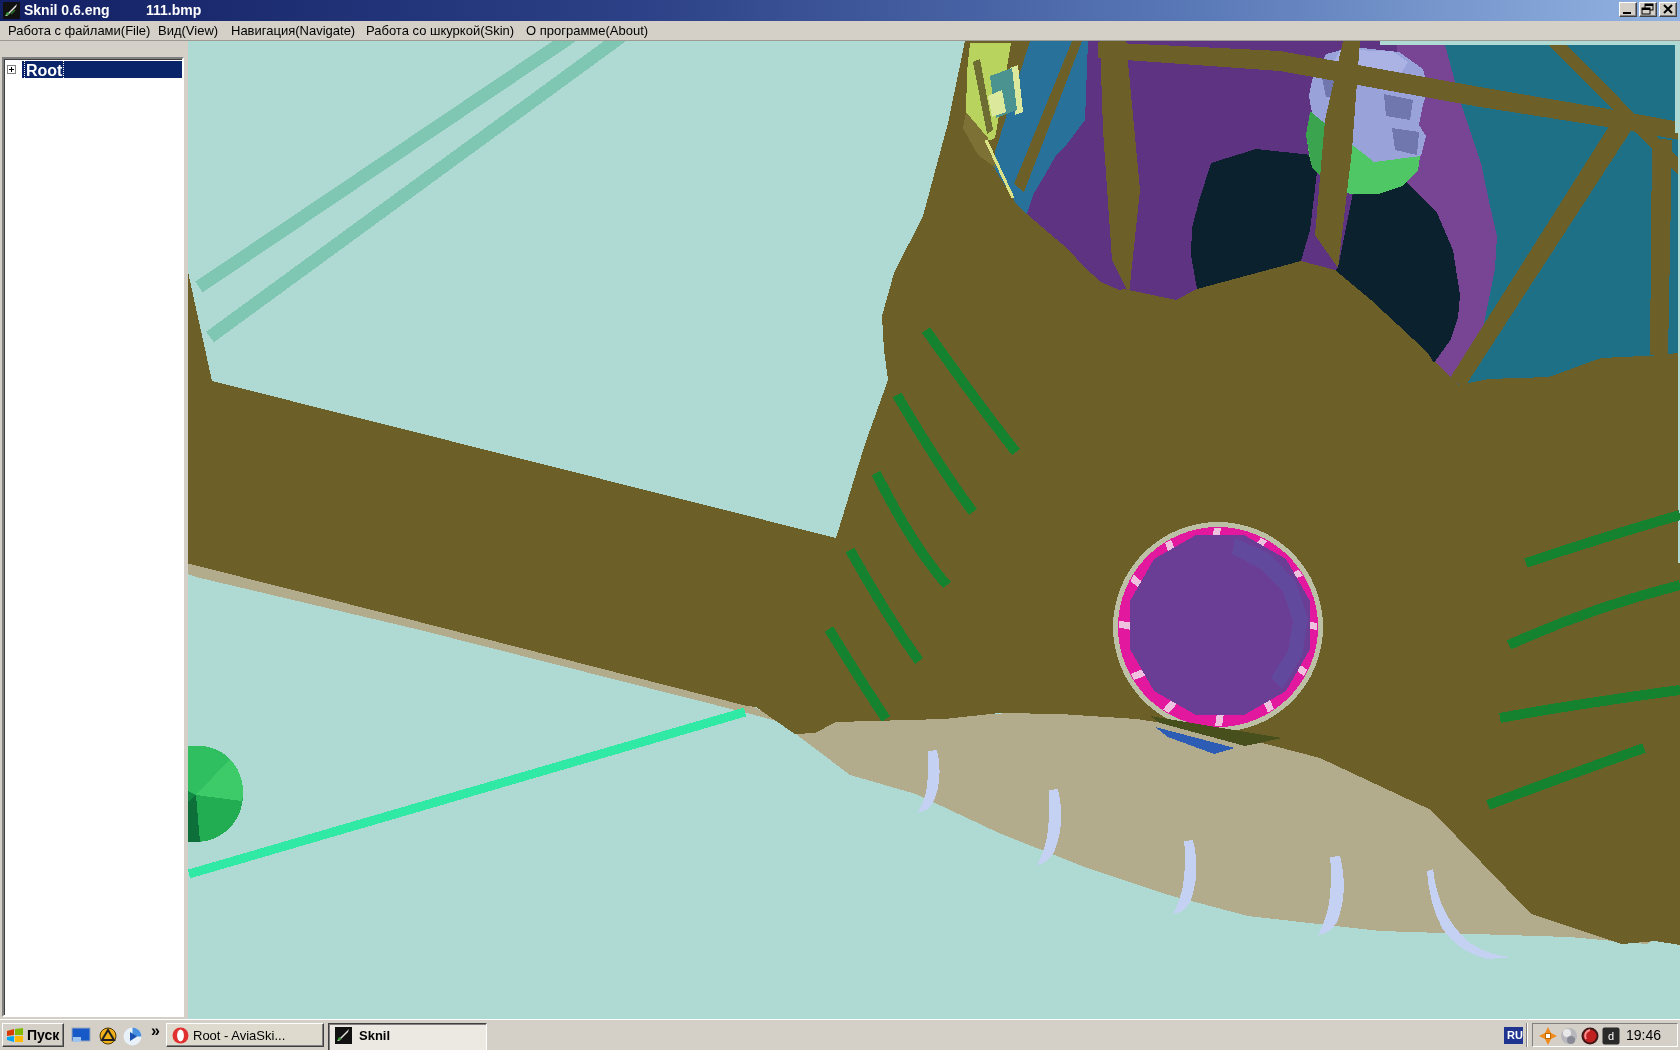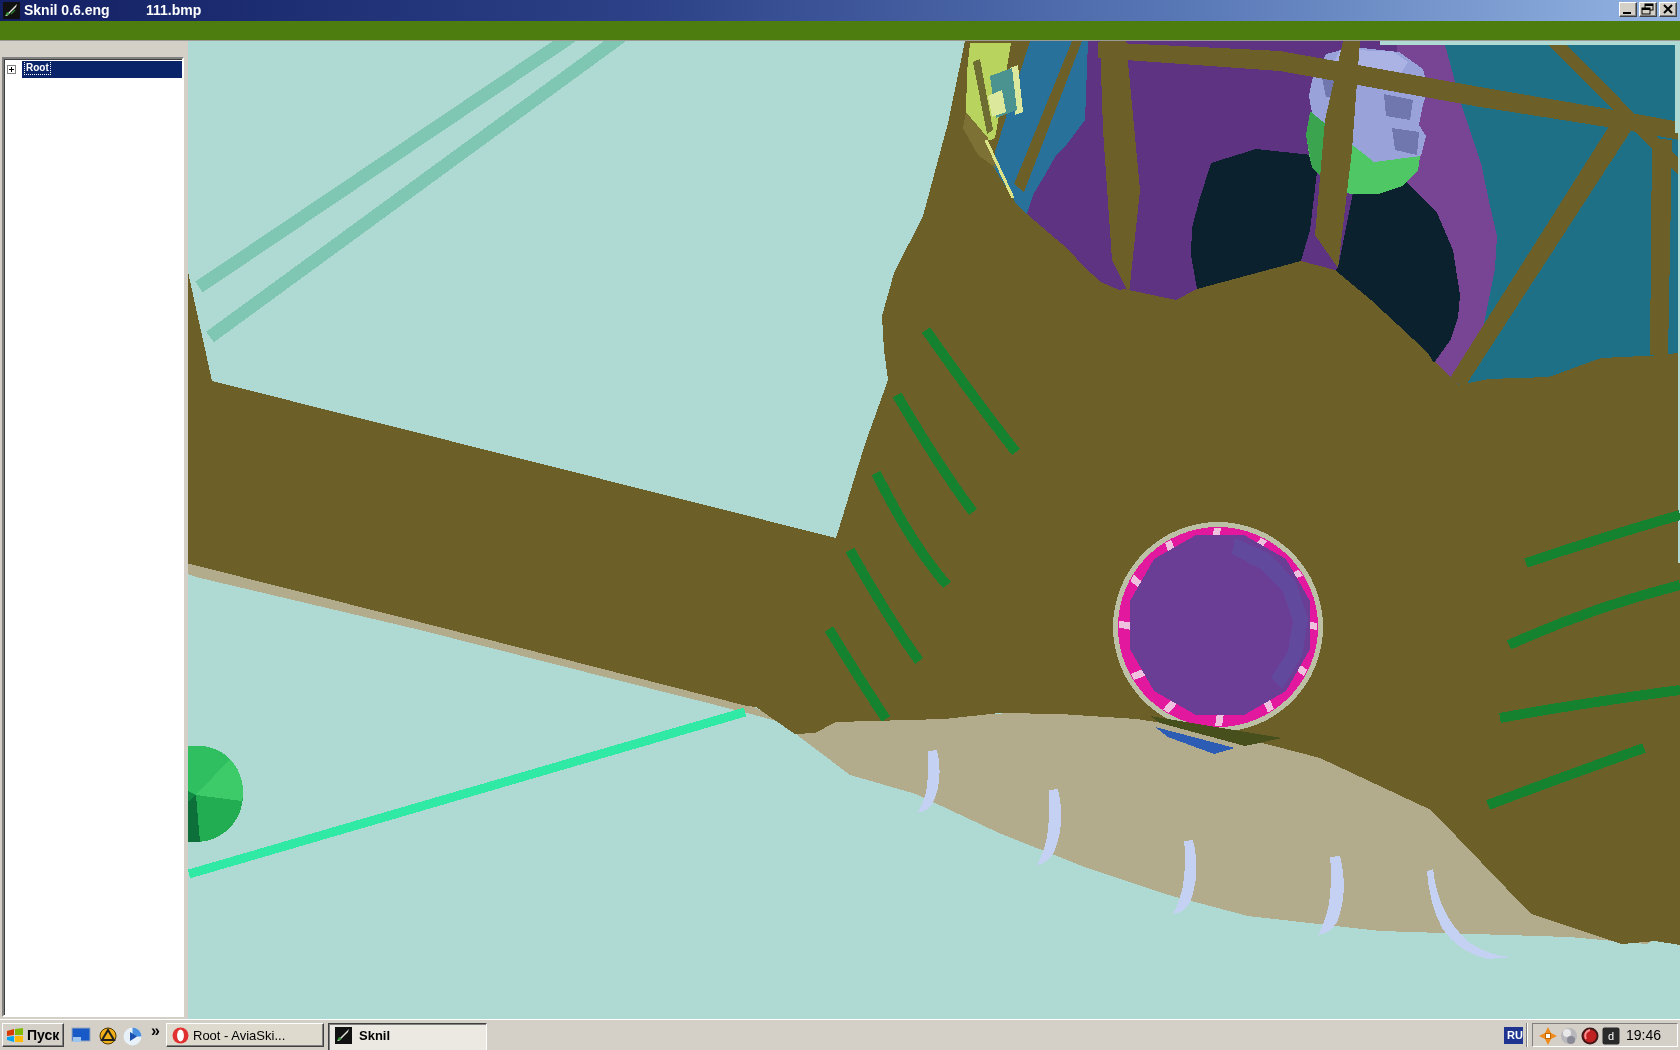--- a/index.html
+++ b/index.html
@@ -1,17 +1,17 @@
 <!DOCTYPE html>
 <html><head>
 <meta charset="utf-8">
 <style>
   * { margin:0; padding:0; box-sizing:border-box; }
   html,body { width:1680px; height:1050px; overflow:hidden; font-family:"Liberation Sans", sans-serif; }
-  #screen { position:relative; width:1680px; height:1050px; background:#4d7c0f; }
+  #screen { position:relative; width:1680px; height:1050px; background:#f97316; }
 
   
   #titlebar { position:absolute; left:0; top:0; width:1680px; height:21px;
     background:linear-gradient(90deg,#131f63 0%, #2c4187 38%, #5b7ab8 72%, #93b4e2 100%); }
   #appicon { position:absolute; left:3px; top:2px; width:17px; height:17px; }
   #title { position:absolute; left:24px; top:2px; color:#fff; font-size:14px; font-weight:bold; letter-spacing:0px; }
   .wbtn { position:absolute; top:2px; width:18px; height:15px; background:#d4d0c8;
     border-top:1px solid #fff; border-left:1px solid #fff; border-right:1px solid #404040; border-bottom:1px solid #404040;
     box-shadow:inset -1px -1px 0 #808080; font-size:10px; text-align:center; line-height:13px; color:#000; }
 
@@ -19,21 +19,21 @@
   #menubar { position:absolute; left:0; top:21px; width:1680px; height:19px; background:#d4d0c8; font-size:13px; color:#000; }
   #menubar span { position:absolute; top:2px; }
   #menuline { position:absolute; left:0; top:40px; width:1680px; height:1px; background:#9c9a94; }
 
   
   #leftpanel { position:absolute; left:0; top:41px; width:188px; height:978px; background:#d4d0c8; }
   #treebox { position:absolute; left:2px; top:16px; width:182px; height:960px; background:#fff;
     border-top:2px solid #808080; border-left:2px solid #808080; border-right:2px solid #fff; border-bottom:2px solid #fff;
     box-shadow:inset 1px 1px 0 #404040; }
   #rootrow { position:absolute; left:18px; top:2px; right:0px; height:17px; background:#0a246a; }
-  #roottext { position:absolute; left:22px; top:3px; color:#fff; font-size:10px; font-weight:bold;
+  #roottext { position:absolute; left:22px; top:3px; color:#fff; font-size:16px; font-weight:bold;
     outline:1px dotted #ffffff; outline-offset:1px; }
   #expander { position:absolute; left:3px; top:6px; width:9px; height:9px; background:#fff; border:1px solid #808080; }
   #expander:before { content:""; position:absolute; left:1px; top:3px; width:5px; height:1px; background:#000; }
   #expander:after  { content:""; position:absolute; left:3px; top:1px; width:1px; height:5px; background:#000; }
 
   
   #taskbar { position:absolute; left:0; top:1019px; width:1680px; height:31px; background:#d4d0c8; border-top:1px solid #fff;padding-left:8px; }
   .raised { border-top:1px solid #fff; border-left:1px solid #fff; border-right:1px solid #404040; border-bottom:1px solid #404040; box-shadow:inset -1px -1px 0 #808080; }
   #startbtn { position:absolute; left:2px; top:3px; width:62px; height:24px; background:#d4d0c8; }
   #starttext { position:absolute; left:24px; top:3px; font-weight:bold; font-size:14px; }
@@ -179,20 +179,27 @@
           <rect x="5" y="1" width="8" height="6" fill="none" stroke="#000" stroke-width="1"></rect>
           <rect x="5" y="1" width="8" height="2" fill="#000"></rect>
           <rect x="2" y="5" width="8" height="6" fill="#d4d0c8" stroke="#000" stroke-width="1"></rect>
           <rect x="2" y="5" width="8" height="2" fill="#000"></rect>
         </svg></div>
     <div class="wbtn" style="left:1659px;"><svg width="16" height="13" viewBox="0 0 16 13">
           <path d="M4,2 L12,10 M12,2 L4,10" stroke="#000" stroke-width="2"></path>
         </svg></div>
   </div>
 
+  <div id="menubar">
+    <span style="left:8px;">Работа с файлами(File)</span>
+    <span style="left:158px;">Вид(View)</span>
+    <span style="left:231px;">Навигация(Navigate)</span>
+    <span style="left:366px;">Работа со шкуркой(Skin)</span>
+    <span style="left:526px;">О программе(About)</span>
+  </div>
   <div id="menuline"></div>
 
   <div id="leftpanel">
     <div id="treebox">
       <div id="rootrow"></div>
       <div id="roottext">Root</div>
       <div id="expander"></div>
     </div>
   </div>
 

